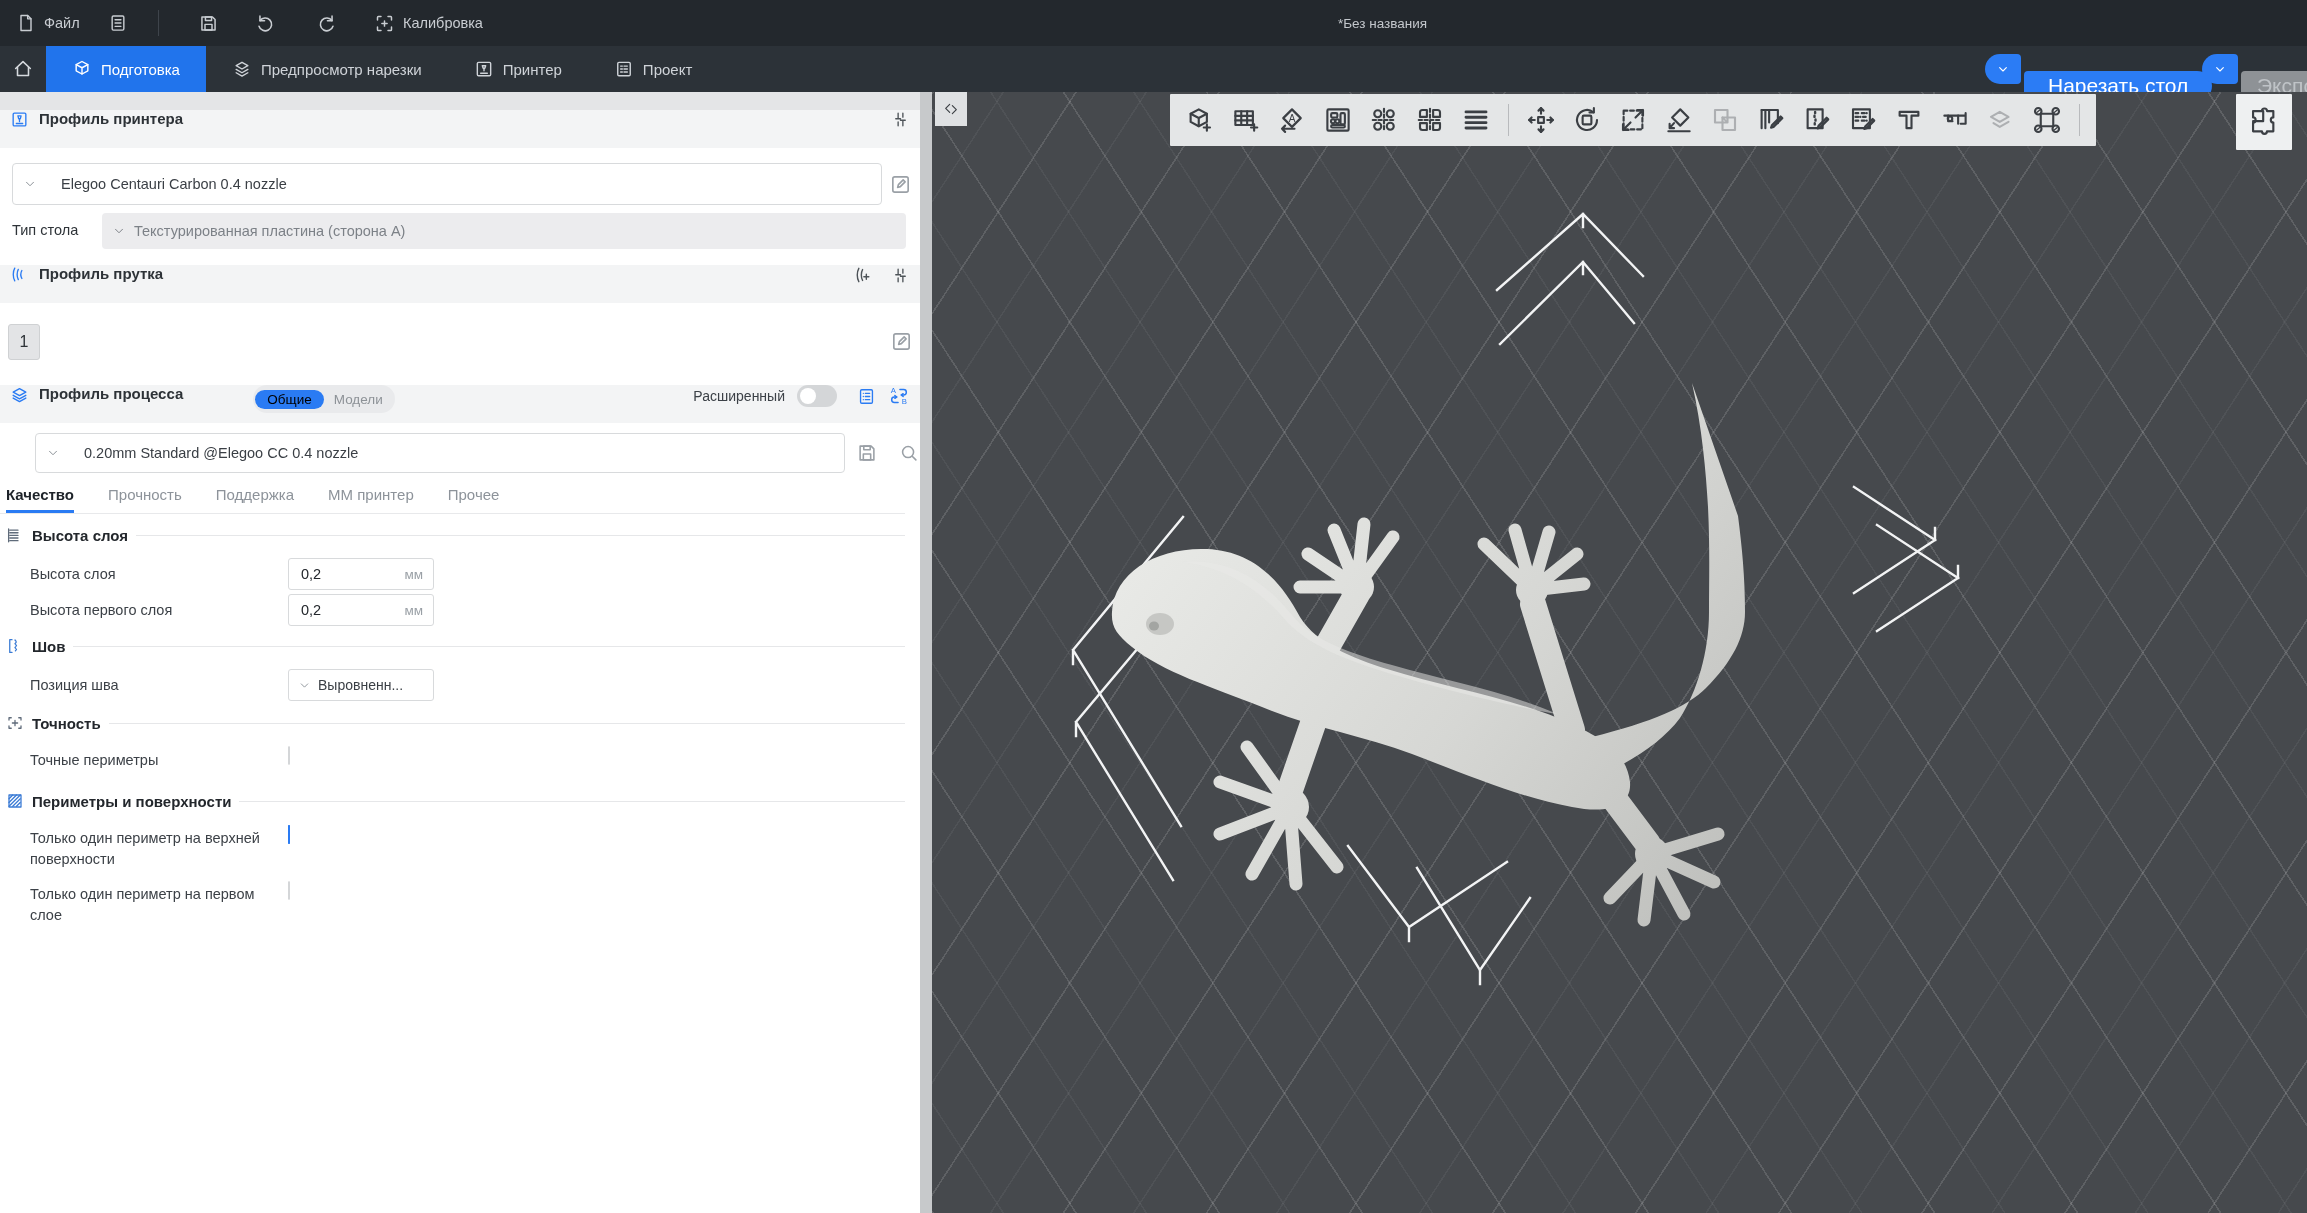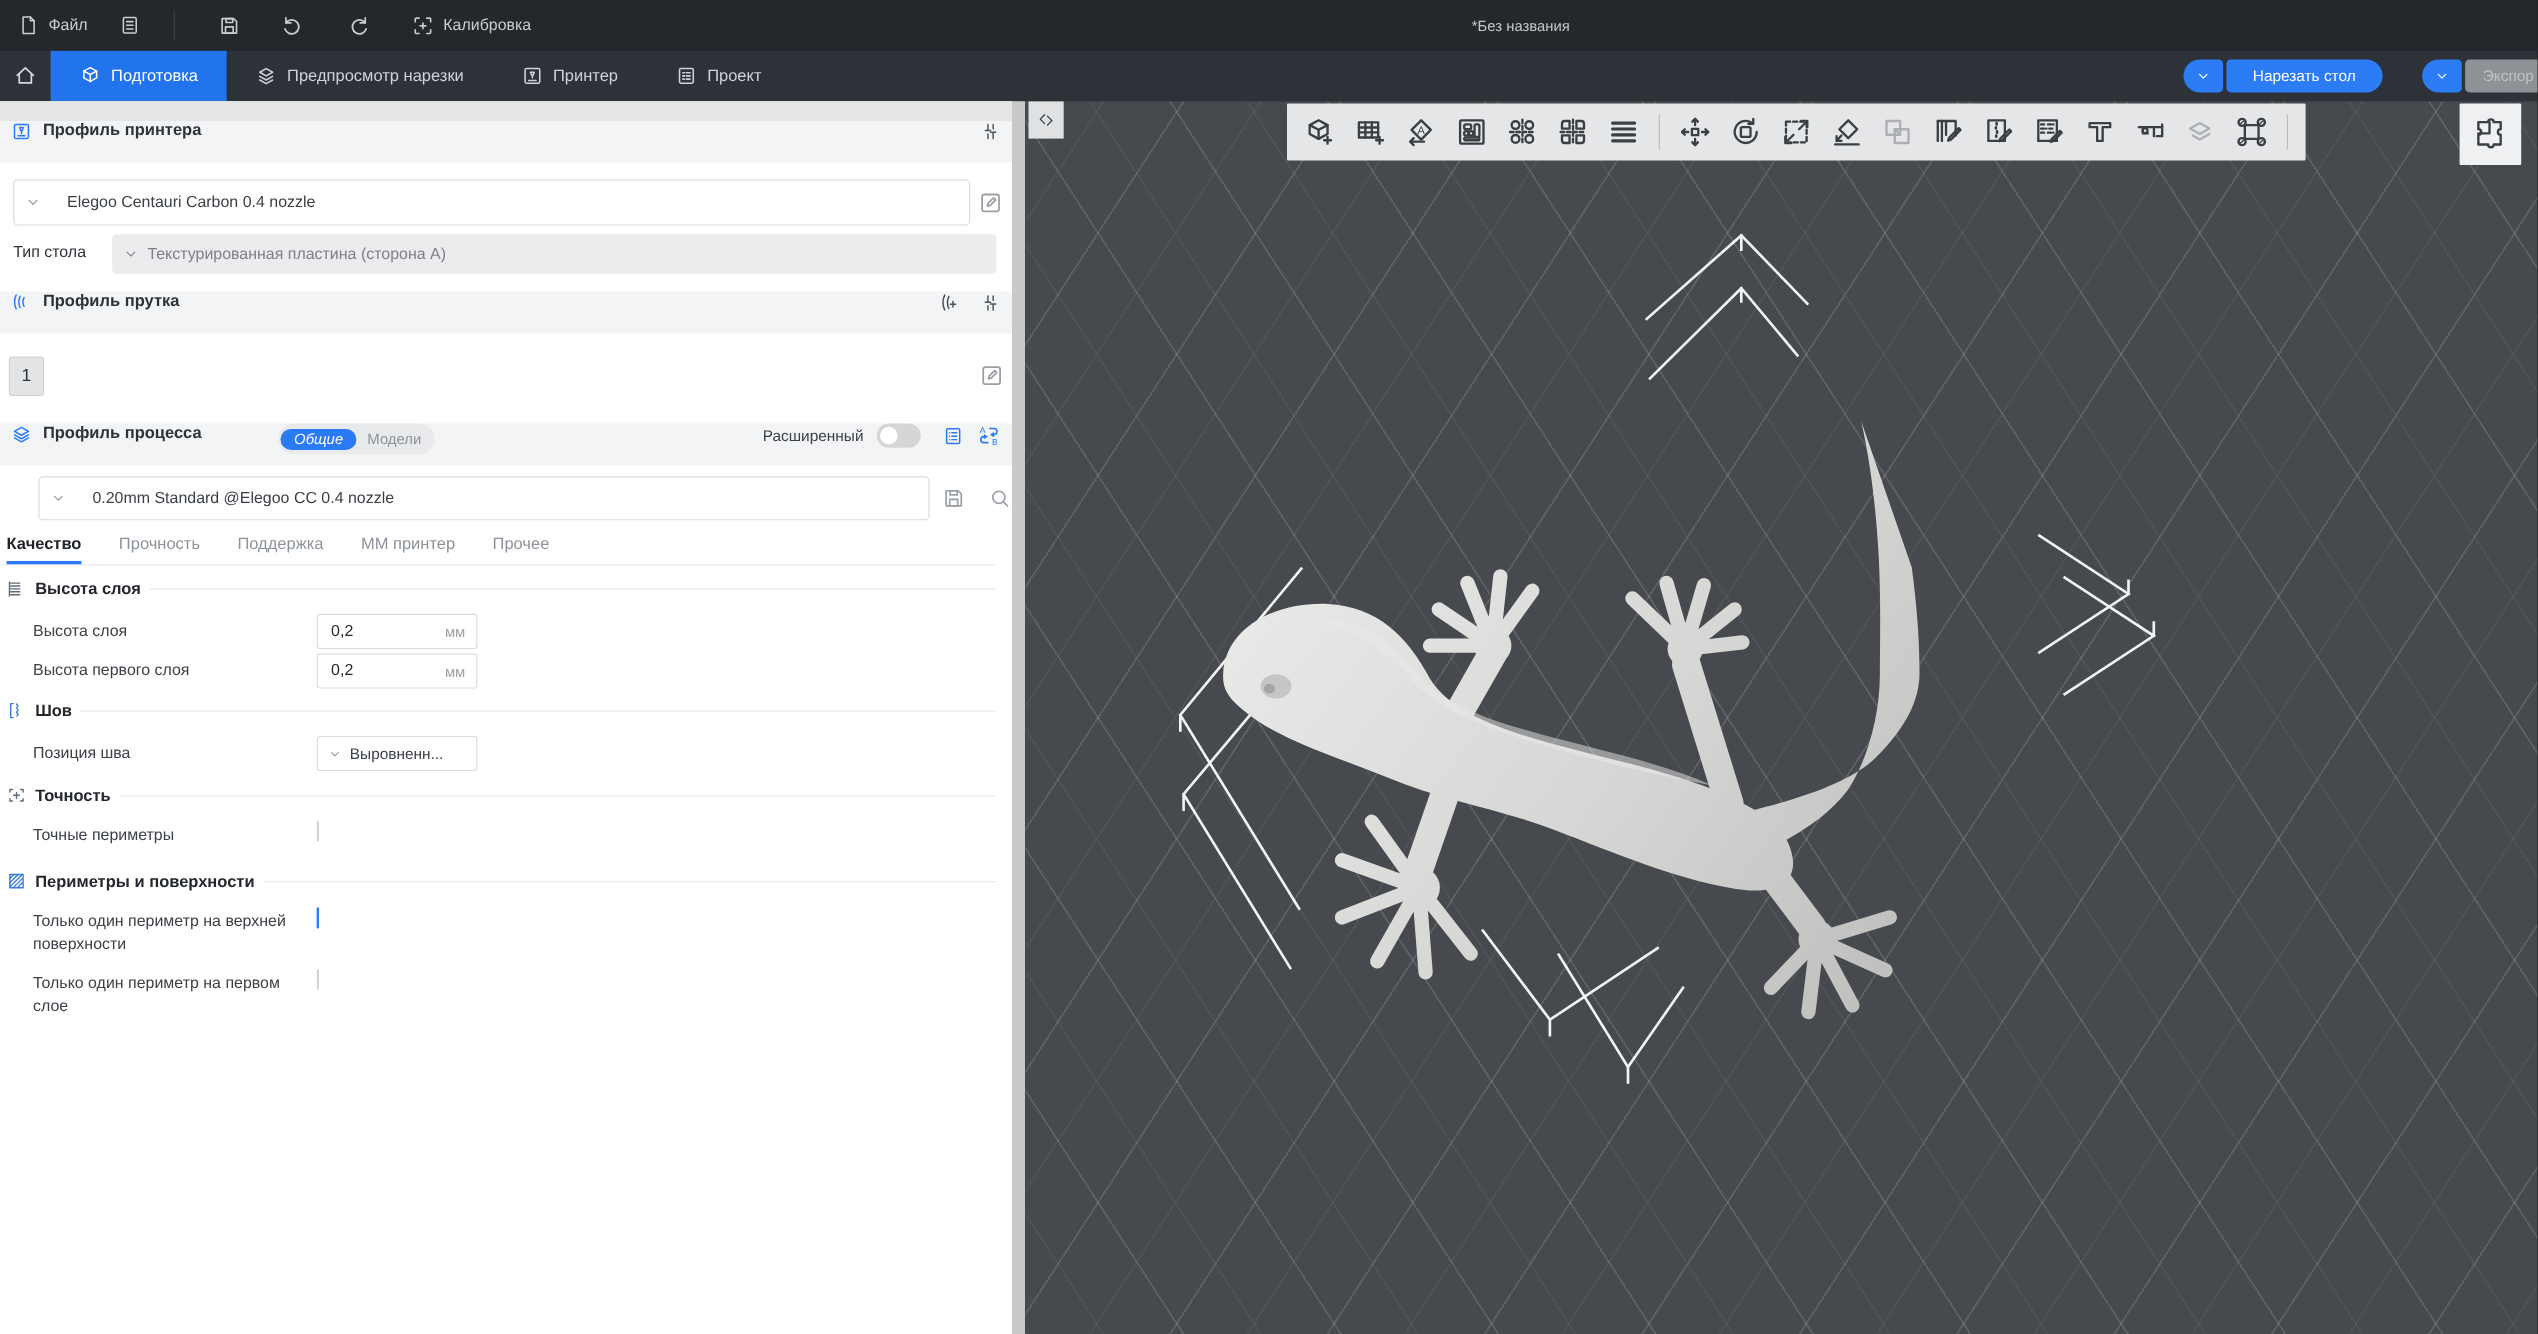--- a/index.html
+++ b/index.html
@@ -15,36 +15,36 @@
   .title{position:absolute;left:1338px;top:0;height:46px;display:flex;align-items:center;font-size:13.5px;color:#c3c7cc;}
 
   
   .tabbar{position:absolute;left:0;top:46px;width:2307px;height:46px;background:#2c3238;overflow:hidden;}
   .home{position:absolute;left:0;top:0;width:46px;height:46px;display:flex;align-items:center;justify-content:center;color:#d6dade;}
   .maintabs{position:absolute;left:46px;top:0;height:46px;display:flex;}
   .mtab{height:46px;display:flex;align-items:center;gap:9px;padding:0 26px;font-size:15px;color:#cfd3d8;}
   .mtab.active{background:#2174ec;color:#fff;}
   .pillbtn{position:absolute;top:8px;height:30px;display:flex;align-items:center;justify-content:center;}
   .chev{width:36px;border-radius:15px 4px 4px 15px;background:#2b7cf5;color:#fff;}
-  .mainb{border-radius:4px 15px 15px 4px;background:#2b7cf5;color:#fff;font-size:14px;padding:0 24px;white-space:nowrap;}
+  .mainb{border-radius:4px 15px 15px 4px;background:#2b7cf5;color:#fff;font-size:21px;padding:0 24px;white-space:nowrap;margin-top:17px;}
   .mainb.gray{background:#8e9296;color:#bfc3c7;}
 
   
   .sidepanel{position:absolute;left:0;top:92px;width:920px;height:1121px;background:#fff;}
   .band{position:absolute;left:0;top:0;width:100%;height:18px;background:#e4e5e7;}
   .hstrip{position:absolute;left:0;width:100%;height:38px;background:#f3f4f5;display:flex;align-items:flex-start;padding:0 10px;box-sizing:border-box;gap:10px;}
   .hstrip .t{font-size:15px;font-weight:bold;color:#2d3237;}
   .hright{margin-left:auto;display:flex;align-items:center;gap:18px;color:#4d5358;}
   .drop{position:absolute;height:42px;background:#fff;border:1px solid #d8dadc;border-radius:4px;display:flex;align-items:center;gap:24px;padding:0 10px;box-sizing:border-box;font-size:14.5px;color:#3a3f45;}
   .drop .cv{color:#8a9096;}
   .greysel{position:absolute;height:36px;background:#ececee;border-radius:4px;display:flex;align-items:center;gap:8px;padding:0 10px;box-sizing:border-box;font-size:14.5px;color:#7c8187;}
   .slot{position:absolute;width:30px;height:34px;background:#e3e4e6;border:1px solid #cfd1d3;border-radius:3px;display:flex;align-items:center;justify-content:center;font-size:16px;color:#2e3338;}
   .ghosticon{position:absolute;color:#9aa0a6;}
   .seg{display:flex;align-items:center;background:#e9eaec;border-radius:14px;height:28px;padding:2px;box-sizing:border-box;}
-  .seg .s1{background:#2a7bf3;color:#ffffff;border-radius:12px;padding:2px 12px;font-size:13.5px;font-style:italic;}
+  .seg .s1{background:#2a7bf3;color:#000000;border-radius:12px;padding:2px 12px;font-size:13.5px;}
   .seg .s2{color:#8d9297;padding:2px 10px;font-size:13.5px;}
   .advl{font-size:14px;color:#3c4147;}
   .switch{width:40px;height:22px;border-radius:11px;background:#d4d6d8;position:relative;}
   .switch::after{content:"";position:absolute;left:3px;top:3px;width:16px;height:16px;border-radius:50%;background:#fff;}
   .ptabs{position:absolute;left:0;top:394px;width:905px;height:28px;display:flex;gap:34px;padding-left:6px;border-bottom:1px solid #e8e9eb;box-sizing:border-box;}
   .ptab{font-size:15px;color:#8d939a;padding-bottom:8px;}
   .ptab.active{color:#1e2329;font-weight:bold;border-bottom:3px solid #2a7bf3;}
   .sec{position:absolute;left:6px;width:899px;display:flex;align-items:center;gap:8px;}
   .sec .t{font-size:15px;font-weight:bold;color:#23272c;white-space:nowrap;}
   .sec .ln{flex:1;height:1px;background:#e6e7e9;}

